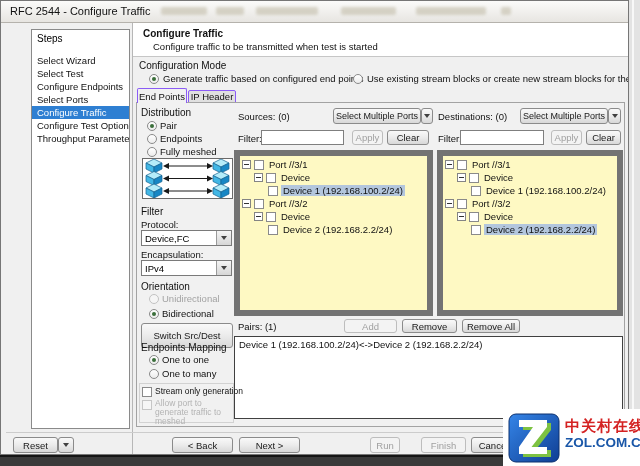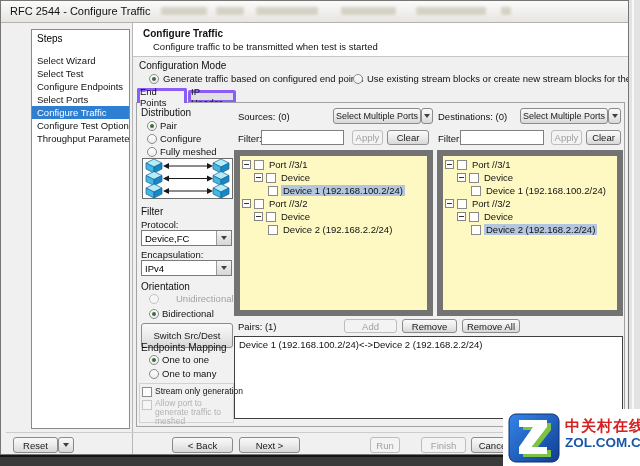--- a/index.html
+++ b/index.html
@@ -27,21 +27,21 @@
   .tree{position:absolute;background:#fef9c3;border:6px solid #737373;box-sizing:border-box;overflow:hidden;padding-top:2px}
   .trow{display:flex;align-items:center;height:13px;font-size:9.5px;color:#111}
   .texp{flex:0 0 9px;width:9px;height:9px;border:1px solid #848484;background:#fff;margin-right:3px;position:relative;box-sizing:border-box}
   .texp::after{content:"";position:absolute;left:1px;top:3px;width:5px;height:1px;background:#333}
   .tcb{flex:0 0 10px;width:10px;height:10px;border:1px solid #8a8a8a;background:#fff;margin-right:3px;box-sizing:border-box}
   .tlab{white-space:nowrap;padding:0 2px}
   .tlab.sel{background:#b3c6dd}
   .steps-box{position:absolute;left:30px;top:28px;width:99px;height:400px;background:#fff;border:1px solid #8a8a8a;box-sizing:border-box}
   .step{height:13px;line-height:13px;padding-left:5px;font-size:9.5px;color:#111;white-space:nowrap;overflow:hidden}
   .step.sel{background:#2e7fd2;color:#fff}
-  .tab{position:absolute;box-sizing:border-box;display:flex;align-items:center;justify-content:center;font-size:9.5px;color:#111;border:3px solid #8b5cf6}
+  .tab{position:absolute;box-sizing:border-box;display:flex;align-items:center;justify-content:center;font-size:9.5px;color:#111;border:1px solid #8b5cf6}
   .tab.active{background:#f1f1f1;border-bottom:none;border-radius:2px 2px 0 0;z-index:3}
   .tab.inactive{background:#e0e0e0;border-radius:2px 2px 0 0;z-index:1}
   .panel{position:absolute;left:135px;top:101px;width:489px;height:325px;border:1px solid #a3a3a3;background:#f1f1f1;box-sizing:border-box;z-index:2}
   .hline{position:absolute;height:1px;background:#c6c6c6}
   .vline{position:absolute;width:1px;background:#b7b7b7}
   .listbox{position:absolute;background:#fff;border:1px solid #404040;box-sizing:border-box}
   .listitem{font-size:9.5px;color:#111;padding:2px 4px;white-space:nowrap}
   .wm-panel{position:absolute;left:503px;top:409px;width:137px;height:57px;background:#fff;z-index:10}
   .wm-name{position:absolute;left:62px;top:8px;font-size:15px;font-weight:bold;color:#d42222;white-space:nowrap;letter-spacing:1px}
   .wm-url{position:absolute;left:62px;top:26px;font-size:13.5px;font-weight:bold;color:#1a57a8;white-space:nowrap}
@@ -97,21 +97,21 @@
 
     <div class="tab active" style="left:136px;top:87px;width:50px;height:15px">End Points</div>
     <div class="tab inactive" style="left:187px;top:89px;width:48px;height:13px">IP Header</div>
 
     <div class="panel"></div>
 
     <div class="lbl" style="left:140px;top:106px;z-index:4">Distribution</div>
     <span class="radio sel" style="left:146px;top:120px;z-index:4"></span>
     <div class="lbl sm" style="left:159px;top:119px;z-index:4">Pair</div>
     <span class="radio" style="left:146px;top:133px;z-index:4"></span>
-    <div class="lbl sm" style="left:159px;top:132px;z-index:4">Configure</div>
+    <div class="lbl sm" style="left:159px;top:132px;z-index:4">Endpoints</div>
     <span class="radio" style="left:146px;top:146px;z-index:4"></span>
     <div class="lbl sm" style="left:159px;top:145px;z-index:4">Fully meshed</div>
 
     <div class="abs" style="left:141px;top:157px;width:91px;height:41px;background:#fff;border:1px solid #6a6a6a;box-sizing:border-box;z-index:4">
       <svg width="89" height="39" viewBox="0 0 89 39">
         <defs>
           <g id="cube">
             <polygon points="8,0 16,4 8,8 0,4" fill="#b5ecf9" stroke="#17638f" stroke-width="0.7"></polygon>
             <polygon points="0,4 8,8 8,14 0,10" fill="#42b7e5" stroke="#17638f" stroke-width="0.7"></polygon>
             <polygon points="8,8 16,4 16,10 8,14" fill="#1887c5" stroke="#17638f" stroke-width="0.7"></polygon>
@@ -146,21 +146,21 @@
     <div class="lbl sm" style="left:140px;top:248px;z-index:4">Encapsulation:</div>
     <div class="combo" style="left:140px;top:259px;width:91px;z-index:4">
       <span>IPv4</span>
       <span class="dd">
           <span class="chev"></span>
         </span>
     </div>
 
     <div class="lbl" style="left:140px;top:280px;z-index:4">Orientation</div>
     <span class="radio dis" style="left:148px;top:293px;z-index:4"></span>
-    <div class="lbl sm gray" style="left:175px;top:292px;z-index:4">Unidirectional</div>
+    <div class="lbl sm gray" style="left:161px;top:292px;z-index:4">Unidirectional</div>
     <span class="radio sel" style="left:148px;top:308px;z-index:4"></span>
     <div class="lbl sm" style="left:161px;top:307px;z-index:4">Bidirectional</div>
     <div class="btn" style="left:140px;top:322px;width:92px;height:25px;z-index:4">Switch Src/Dest</div>
 
     <div class="lbl" style="left:140px;top:341px;z-index:4">Endpoints Mapping</div>
     <span class="radio sel" style="left:148px;top:354px;z-index:4"></span>
     <div class="lbl sm" style="left:161px;top:353px;z-index:4">One to one</div>
     <span class="radio" style="left:148px;top:368px;z-index:4"></span>
     <div class="lbl sm" style="left:161px;top:367px;z-index:4">One to many</div>
 

